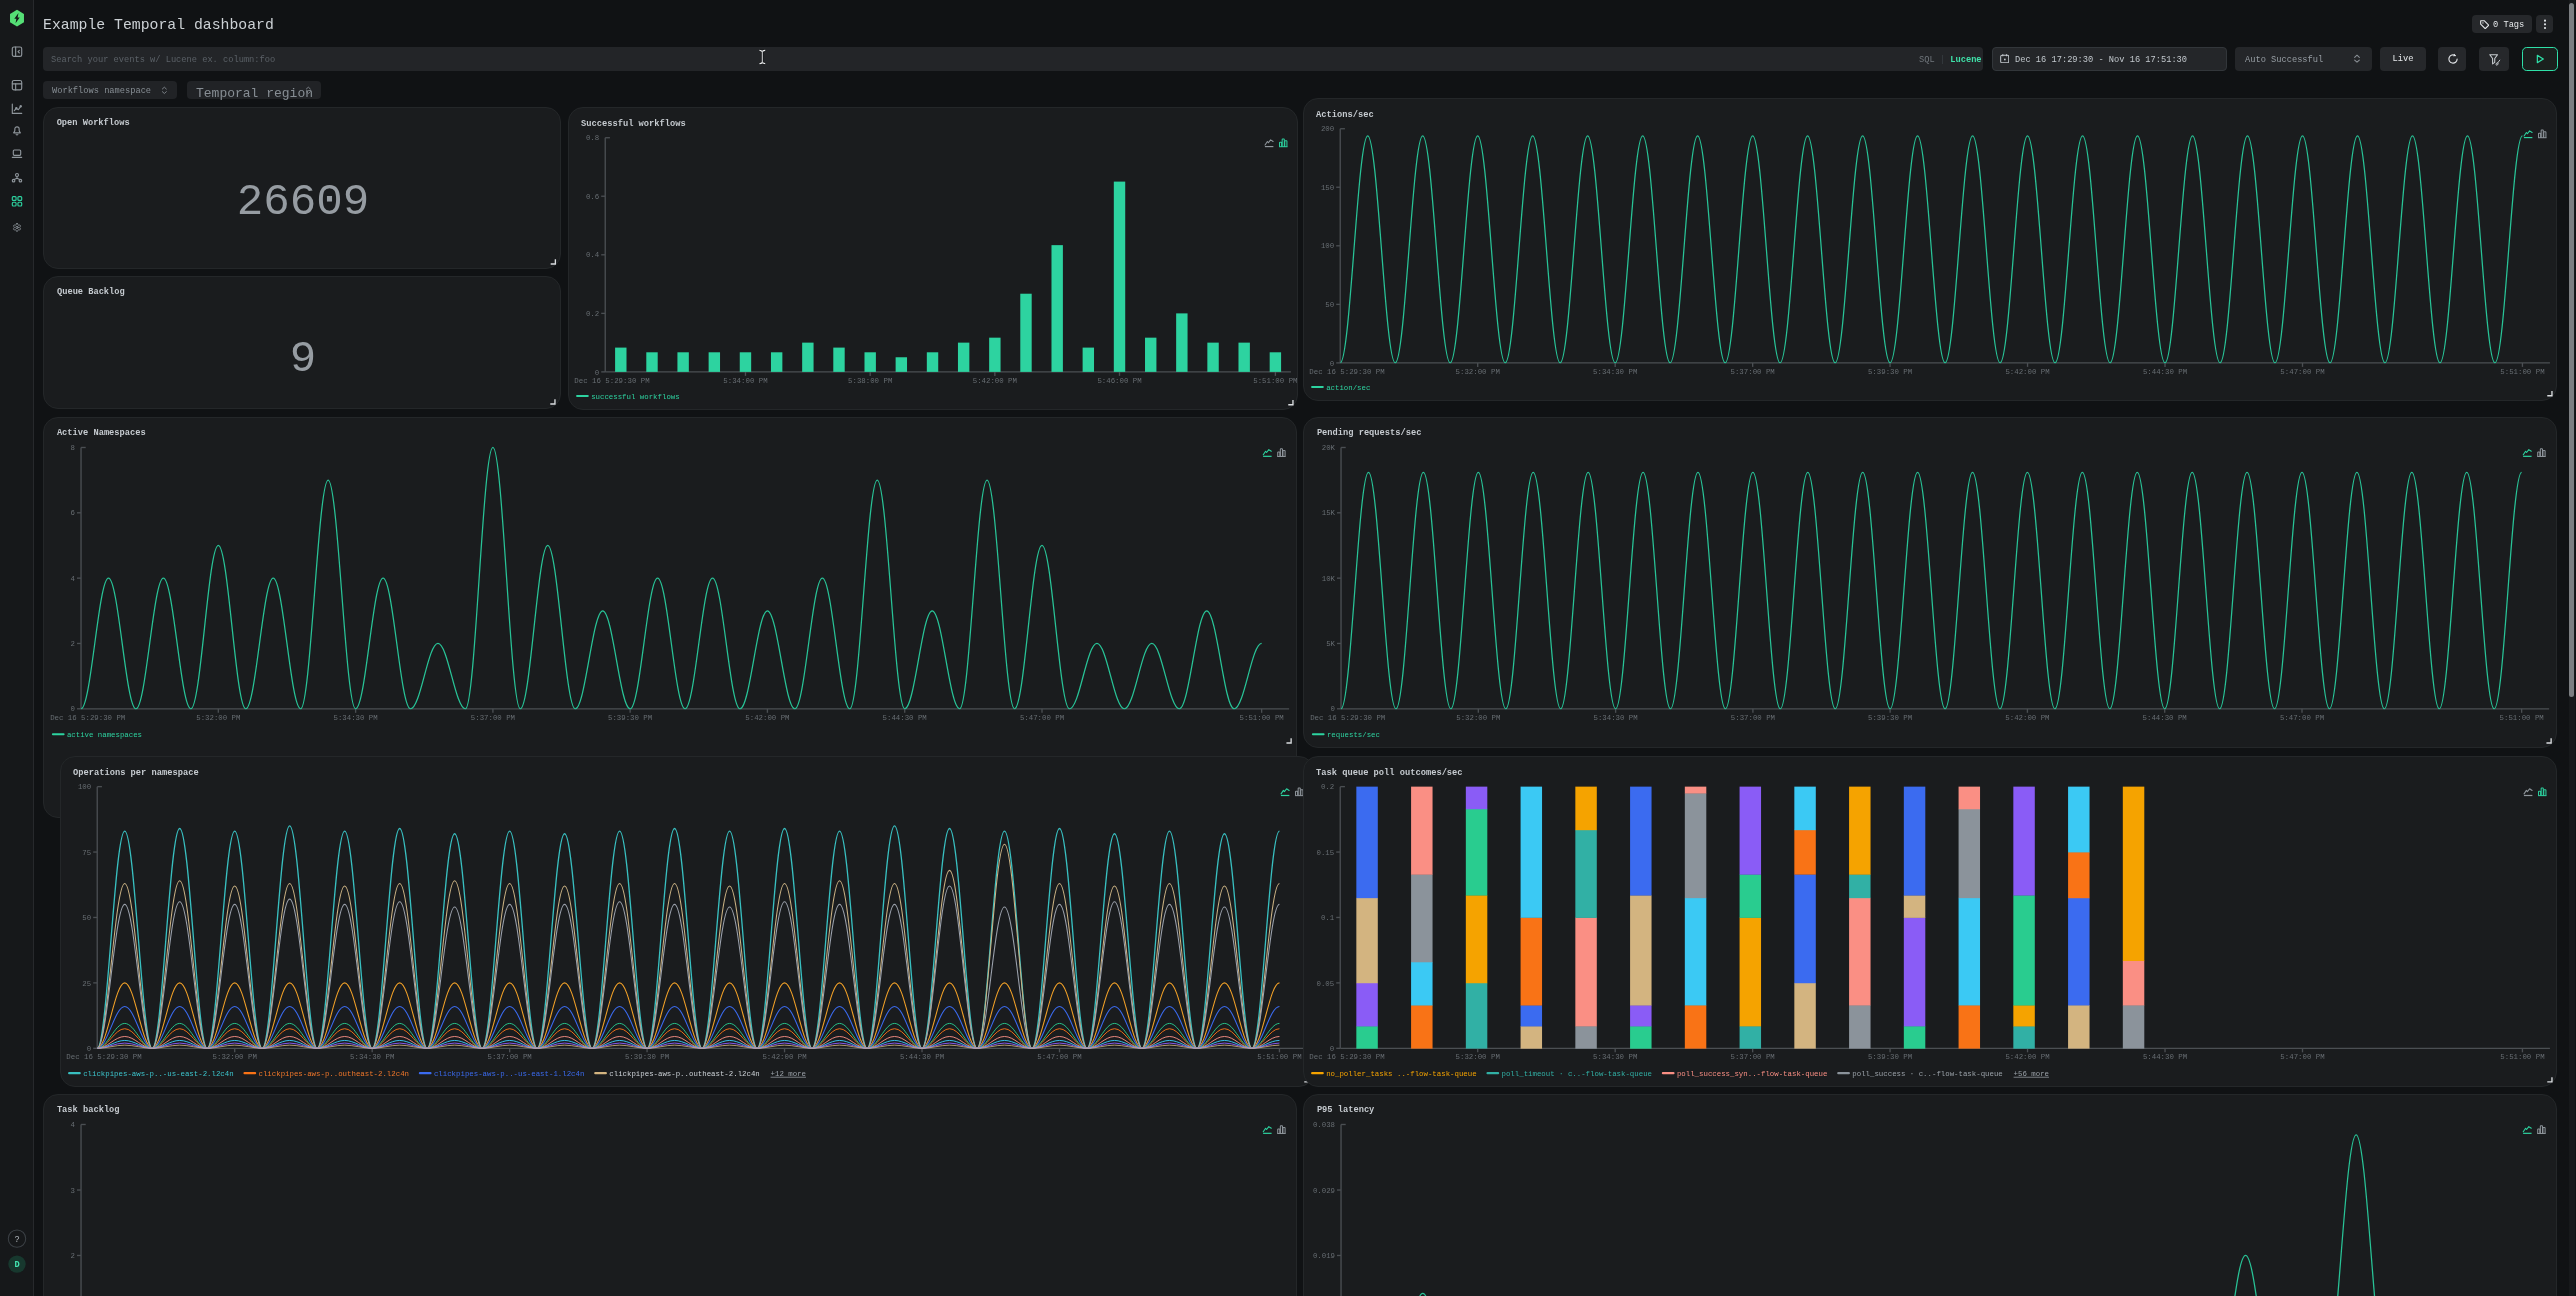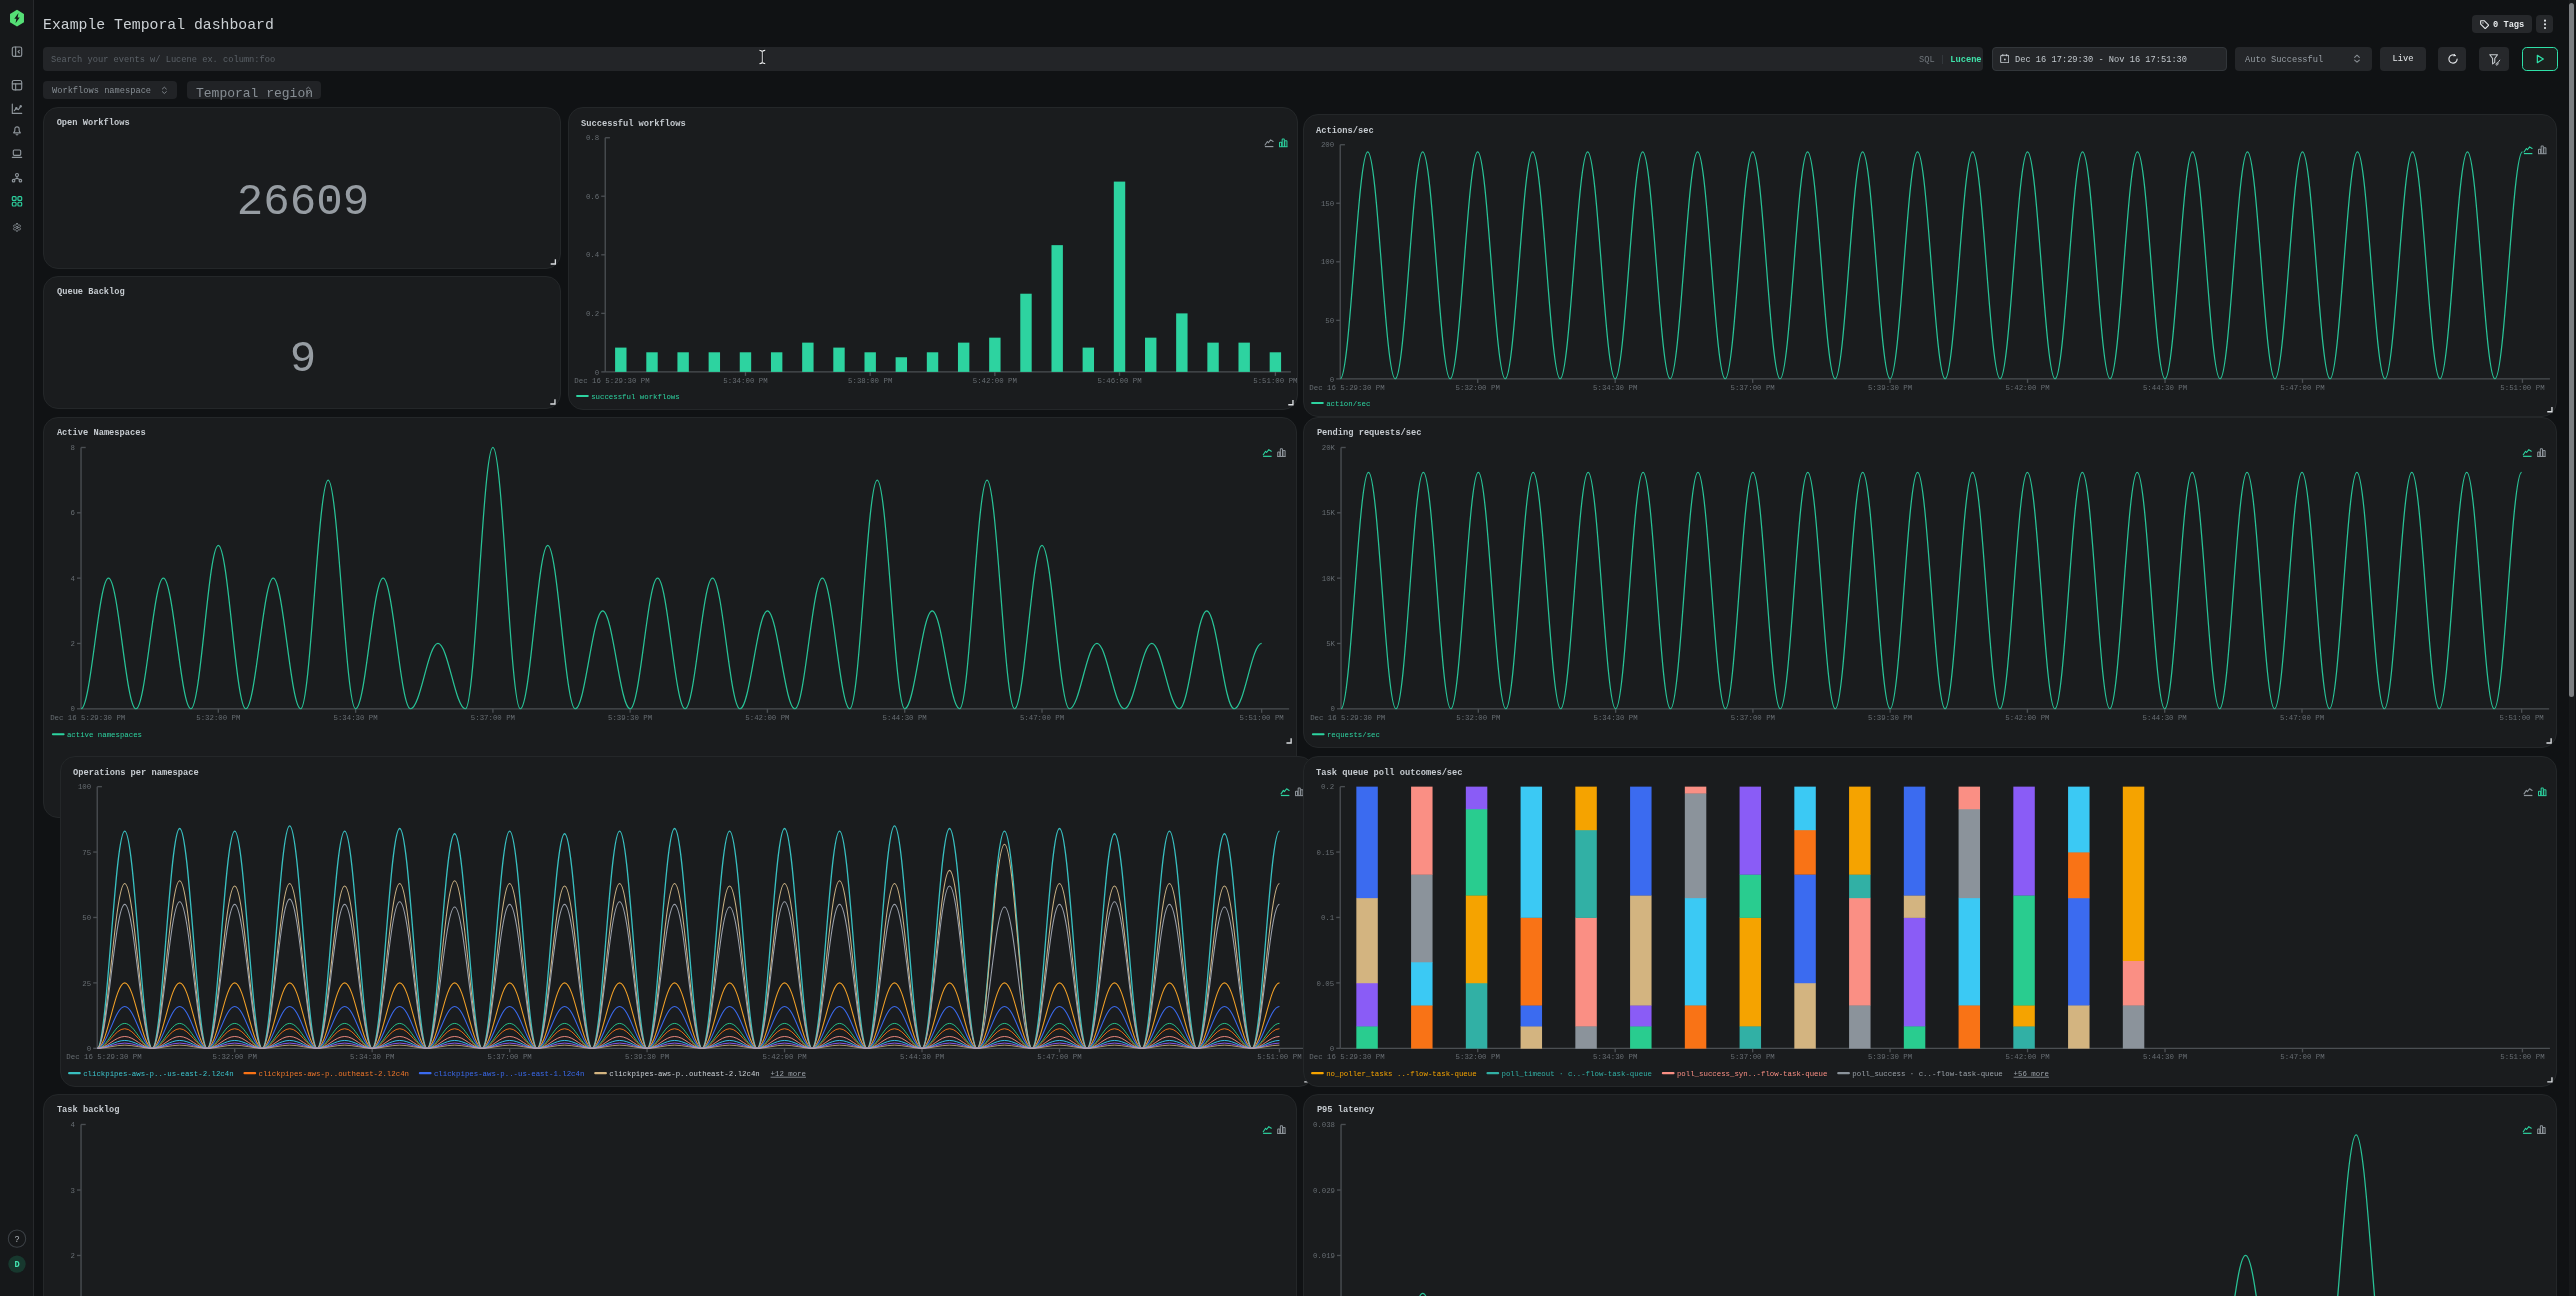--- a/index.html
+++ b/index.html
@@ -57,21 +57,21 @@
     <text x="25" y="1851" text-anchor="middle" font-size="13" fill="#aeb4b9">?</text>
     <circle cx="25" cy="1884" r="13" fill="#17382e"></circle>
     <text x="25" y="1889" text-anchor="middle" font-size="13" font-weight="bold" fill="#43e8b2">D</text>
   </svg>
 <div class="abs" style="left:43px;top:17.4px;font-size:14.8px;color:#ccd1d5">Example Temporal dashboard</div>
 <div class="abs" style="left:2472px;top:15.4px;width:60px;height:17.4px;background:#26282b;border-radius:4px"></div>
 <svg class="abs" style="left:2480px;top:19.5px" width="9.4" height="9.4" viewBox="0 0 14 14">
     <path d="M1,1 L6.2,1 L13,7.8 L7.8,13 L1,6.2 Z" fill="none" stroke="#e7eaec" stroke-width="1.6" stroke-linejoin="round"></path>
     <circle cx="4.4" cy="4.4" r="1" fill="#e7eaec"></circle>
   </svg>
-<div class="abs" style="left:2493px;top:19.5px;font-size:8.7px;font-weight:bold;color:#e7eaec">0 Tags</div>
+<div class="abs" style="left:2493px;top:19.5px;font-size:8.7px;font-weight:normal;color:#e7eaec">0 Tags</div>
 <div class="abs" style="left:2536px;top:15.4px;width:17.4px;height:17.4px;background:#26282b;border-radius:4px"></div>
 <svg class="abs" style="left:2543px;top:19px" width="4" height="10.7" viewBox="0 0 6 16">
     <circle cx="3" cy="2.5" r="1.6" fill="#dfe3e6"></circle>
     <circle cx="3" cy="8" r="1.6" fill="#dfe3e6"></circle>
     <circle cx="3" cy="13.5" r="1.6" fill="#dfe3e6"></circle>
   </svg>
 <div class="abs" style="left:43px;top:47px;width:1940px;height:24px;background:#232528;border-radius:4px"></div>
 <div class="abs" style="left:51px;top:55px;font-size:8.7px;color:#5b6167">Search your events w/ Lucene ex. column:foo</div>
 <div class="abs" style="left:1919px;top:55px;font-size:8.7px;color:#6f757b">SQL <span style="color:#3a3f44">|</span> <span style="color:#3fe0a8;font-weight:bold">Lucene</span></div>
 <div class="abs" style="left:1992px;top:47px;width:235px;height:24px;background:#242629;border:0.7px solid #32363a;border-radius:4px"></div>
@@ -186,21 +186,21 @@
         <path d="M1,12.4 L1,6.6 A0.8,0.8 0 0 1 1.8,5.8 L3.4,5.8 A0.8,0.8 0 0 1 4.2,6.6 L4.2,12.4"></path>
         <path d="M4.9,12.4 L4.9,1.8 A0.8,0.8 0 0 1 5.7,1 L7.3,1 A0.8,0.8 0 0 1 8.1,1.8 L8.1,12.4"></path>
         <path d="M8.8,12.4 L8.8,4.4 A0.8,0.8 0 0 1 9.6,3.6 L11.2,3.6 A0.8,0.8 0 0 1 12,4.4 L12,12.4"></path>
         <line x1="0.2" y1="12.4" x2="12.8" y2="12.4"></line>
       </g>
       <line x1="12" y1="429" x2="28" y2="429" stroke="#2dd3a0" stroke-width="3" stroke-linecap="round"></line>
 <text x="33" y="433" font-size="11" fill="#2dd3a0">successful workflows</text>
       <path d="M1072,442 L1079,442 L1079,435" fill="none" stroke="#d9dcdf" stroke-width="2"></path>
     </svg>
   </div>
-<div class="panel" style="left:1303px;top:114px;width:1254px;height:303px">
+<div class="panel" style="left:1303px;top:98px;width:1254px;height:303px">
     <svg width="1254" height="303" style="position:absolute;left:0;top:0" viewBox="0 0 1869 451">
       <text x="18" y="26" font-size="13" font-weight="bold" fill="#c6cbd0">Actions/sec</text>
       <line x1="54" y1="44" x2="54" y2="393" stroke="#4b4f53" stroke-width="2"></line>
 <line x1="54" y1="44" x2="61" y2="44" stroke="#4b4f53" stroke-width="2"></line>
 <text x="45" y="48.0" text-anchor="end" font-size="11" fill="#676d72">200</text>
 <line x1="48" y1="131.2" x2="54" y2="131.2" stroke="#4b4f53" stroke-width="2"></line>
 <text x="45" y="135.2" text-anchor="end" font-size="11" fill="#676d72">150</text>
 <line x1="48" y1="218.5" x2="54" y2="218.5" stroke="#4b4f53" stroke-width="2"></line>
 <text x="45" y="222.5" text-anchor="end" font-size="11" fill="#676d72">100</text>
 <line x1="48" y1="305.8" x2="54" y2="305.8" stroke="#4b4f53" stroke-width="2"></line>

